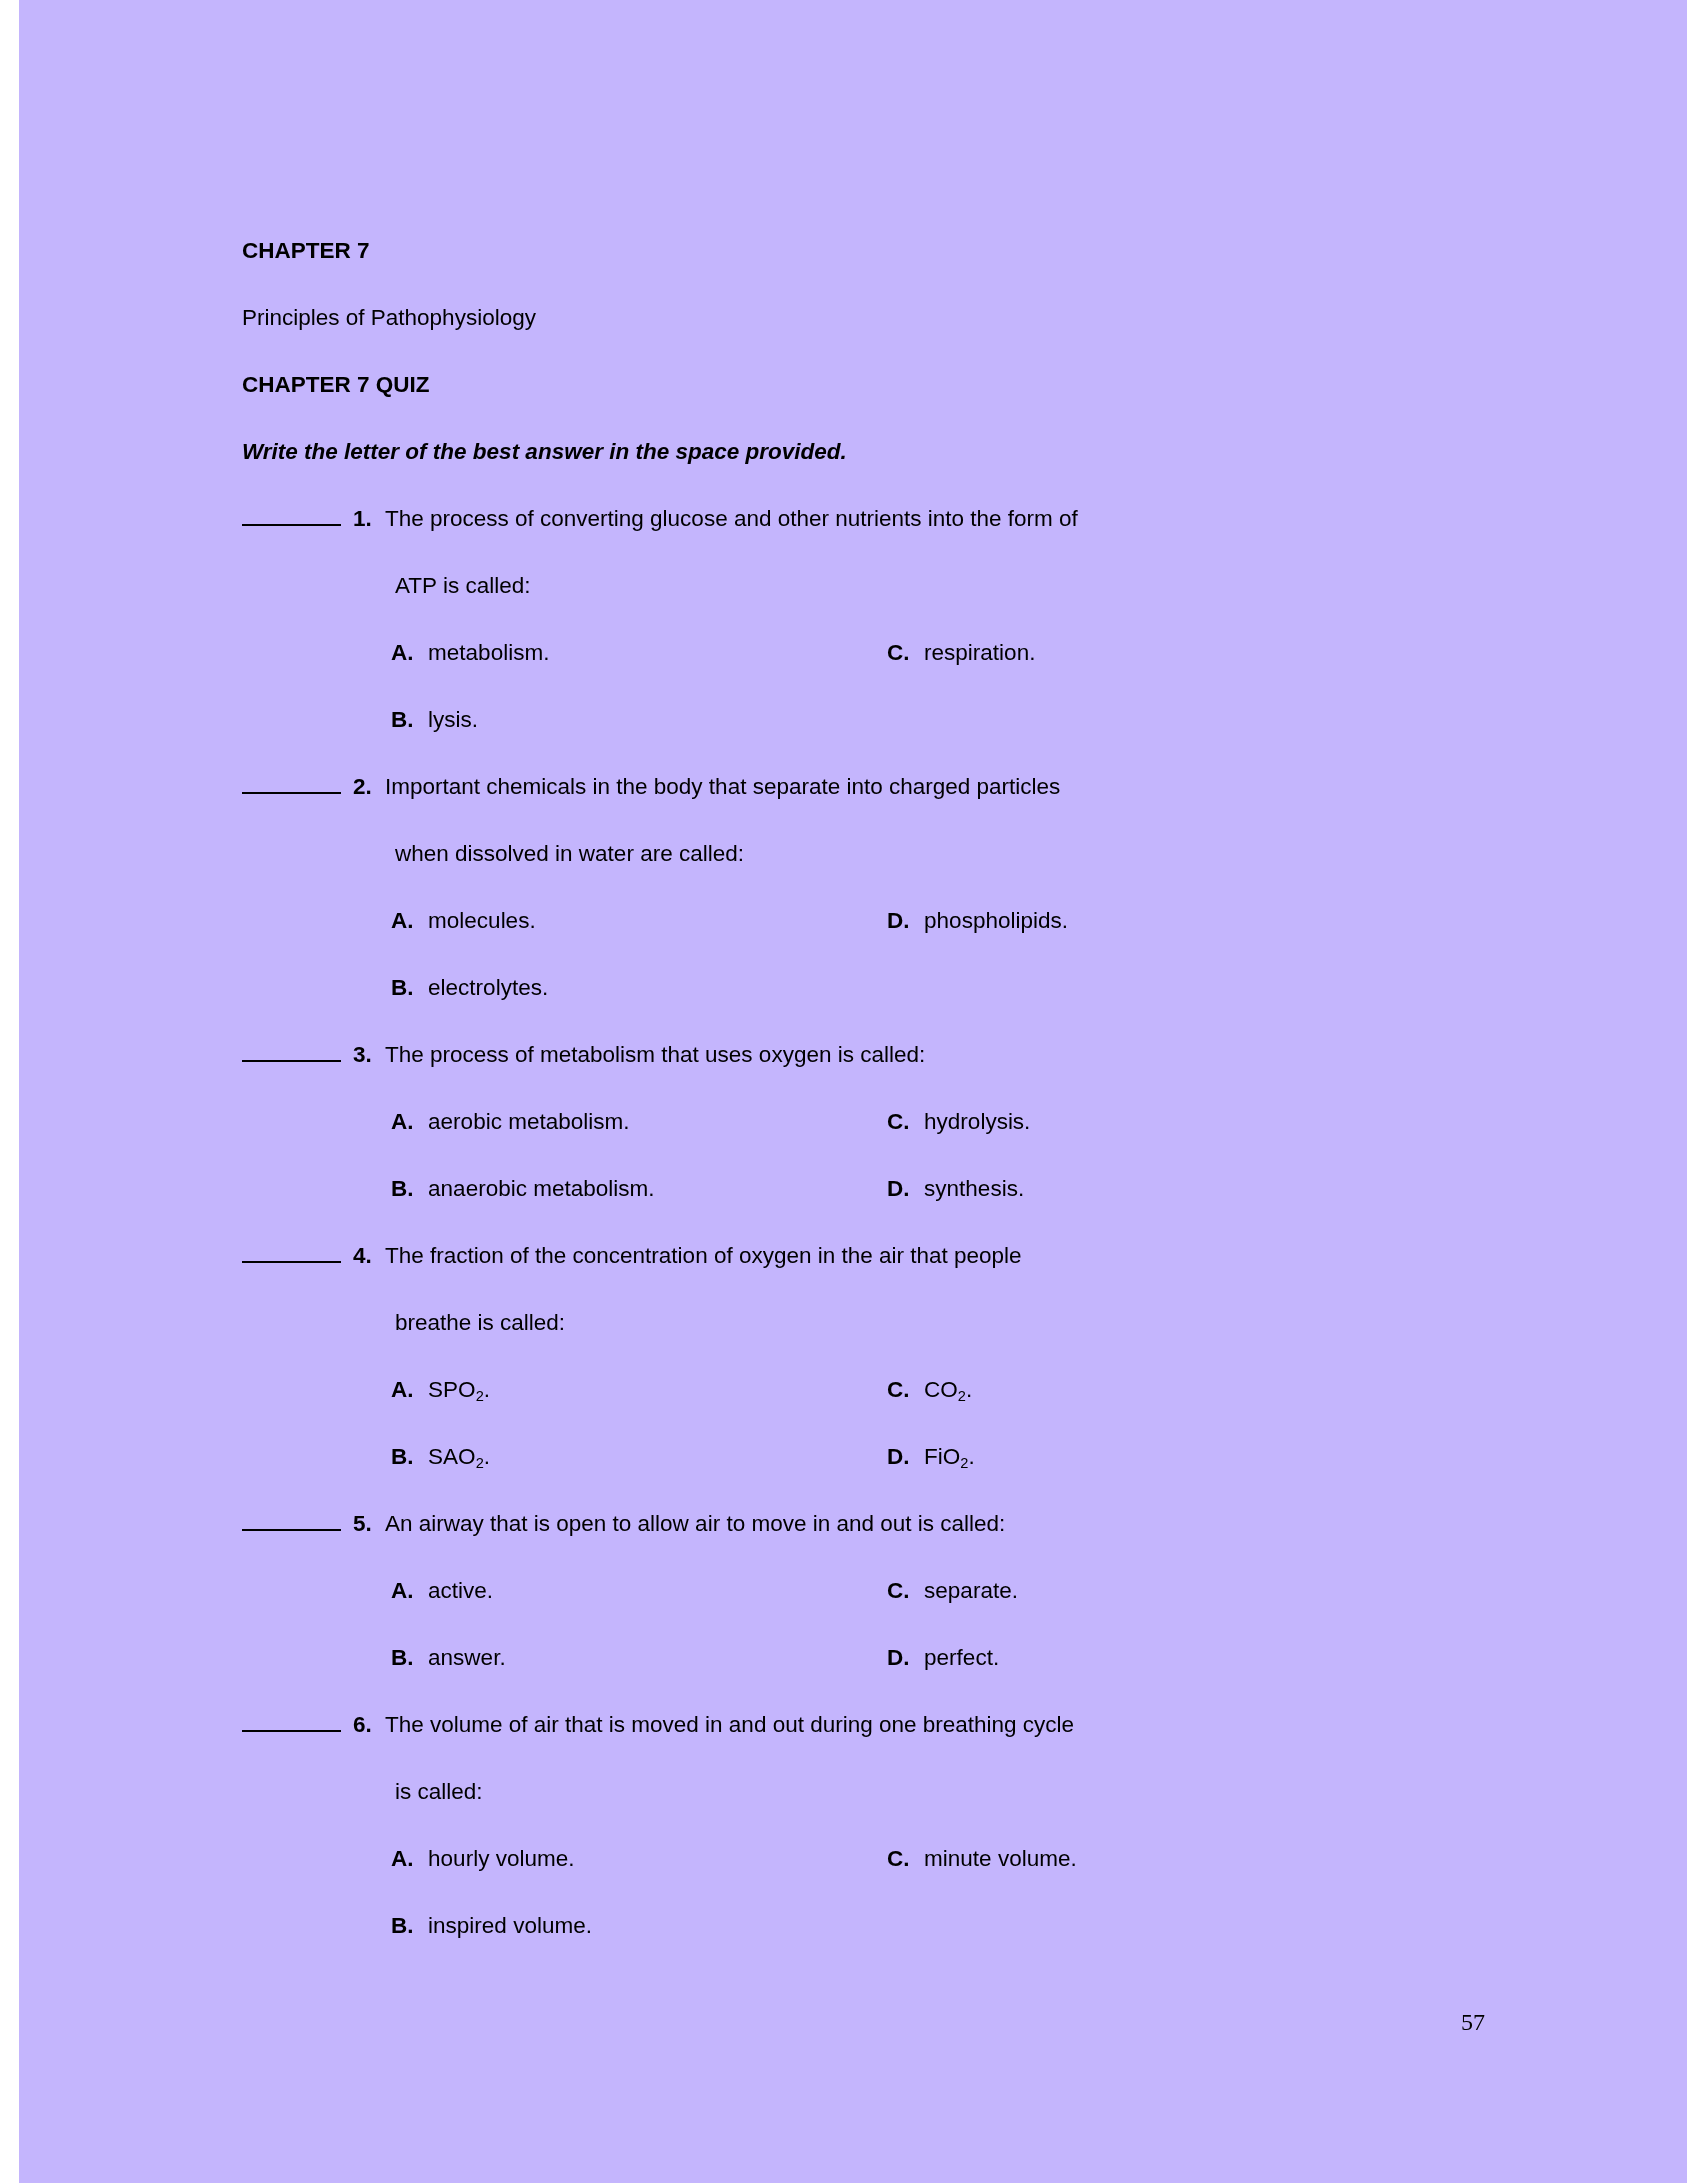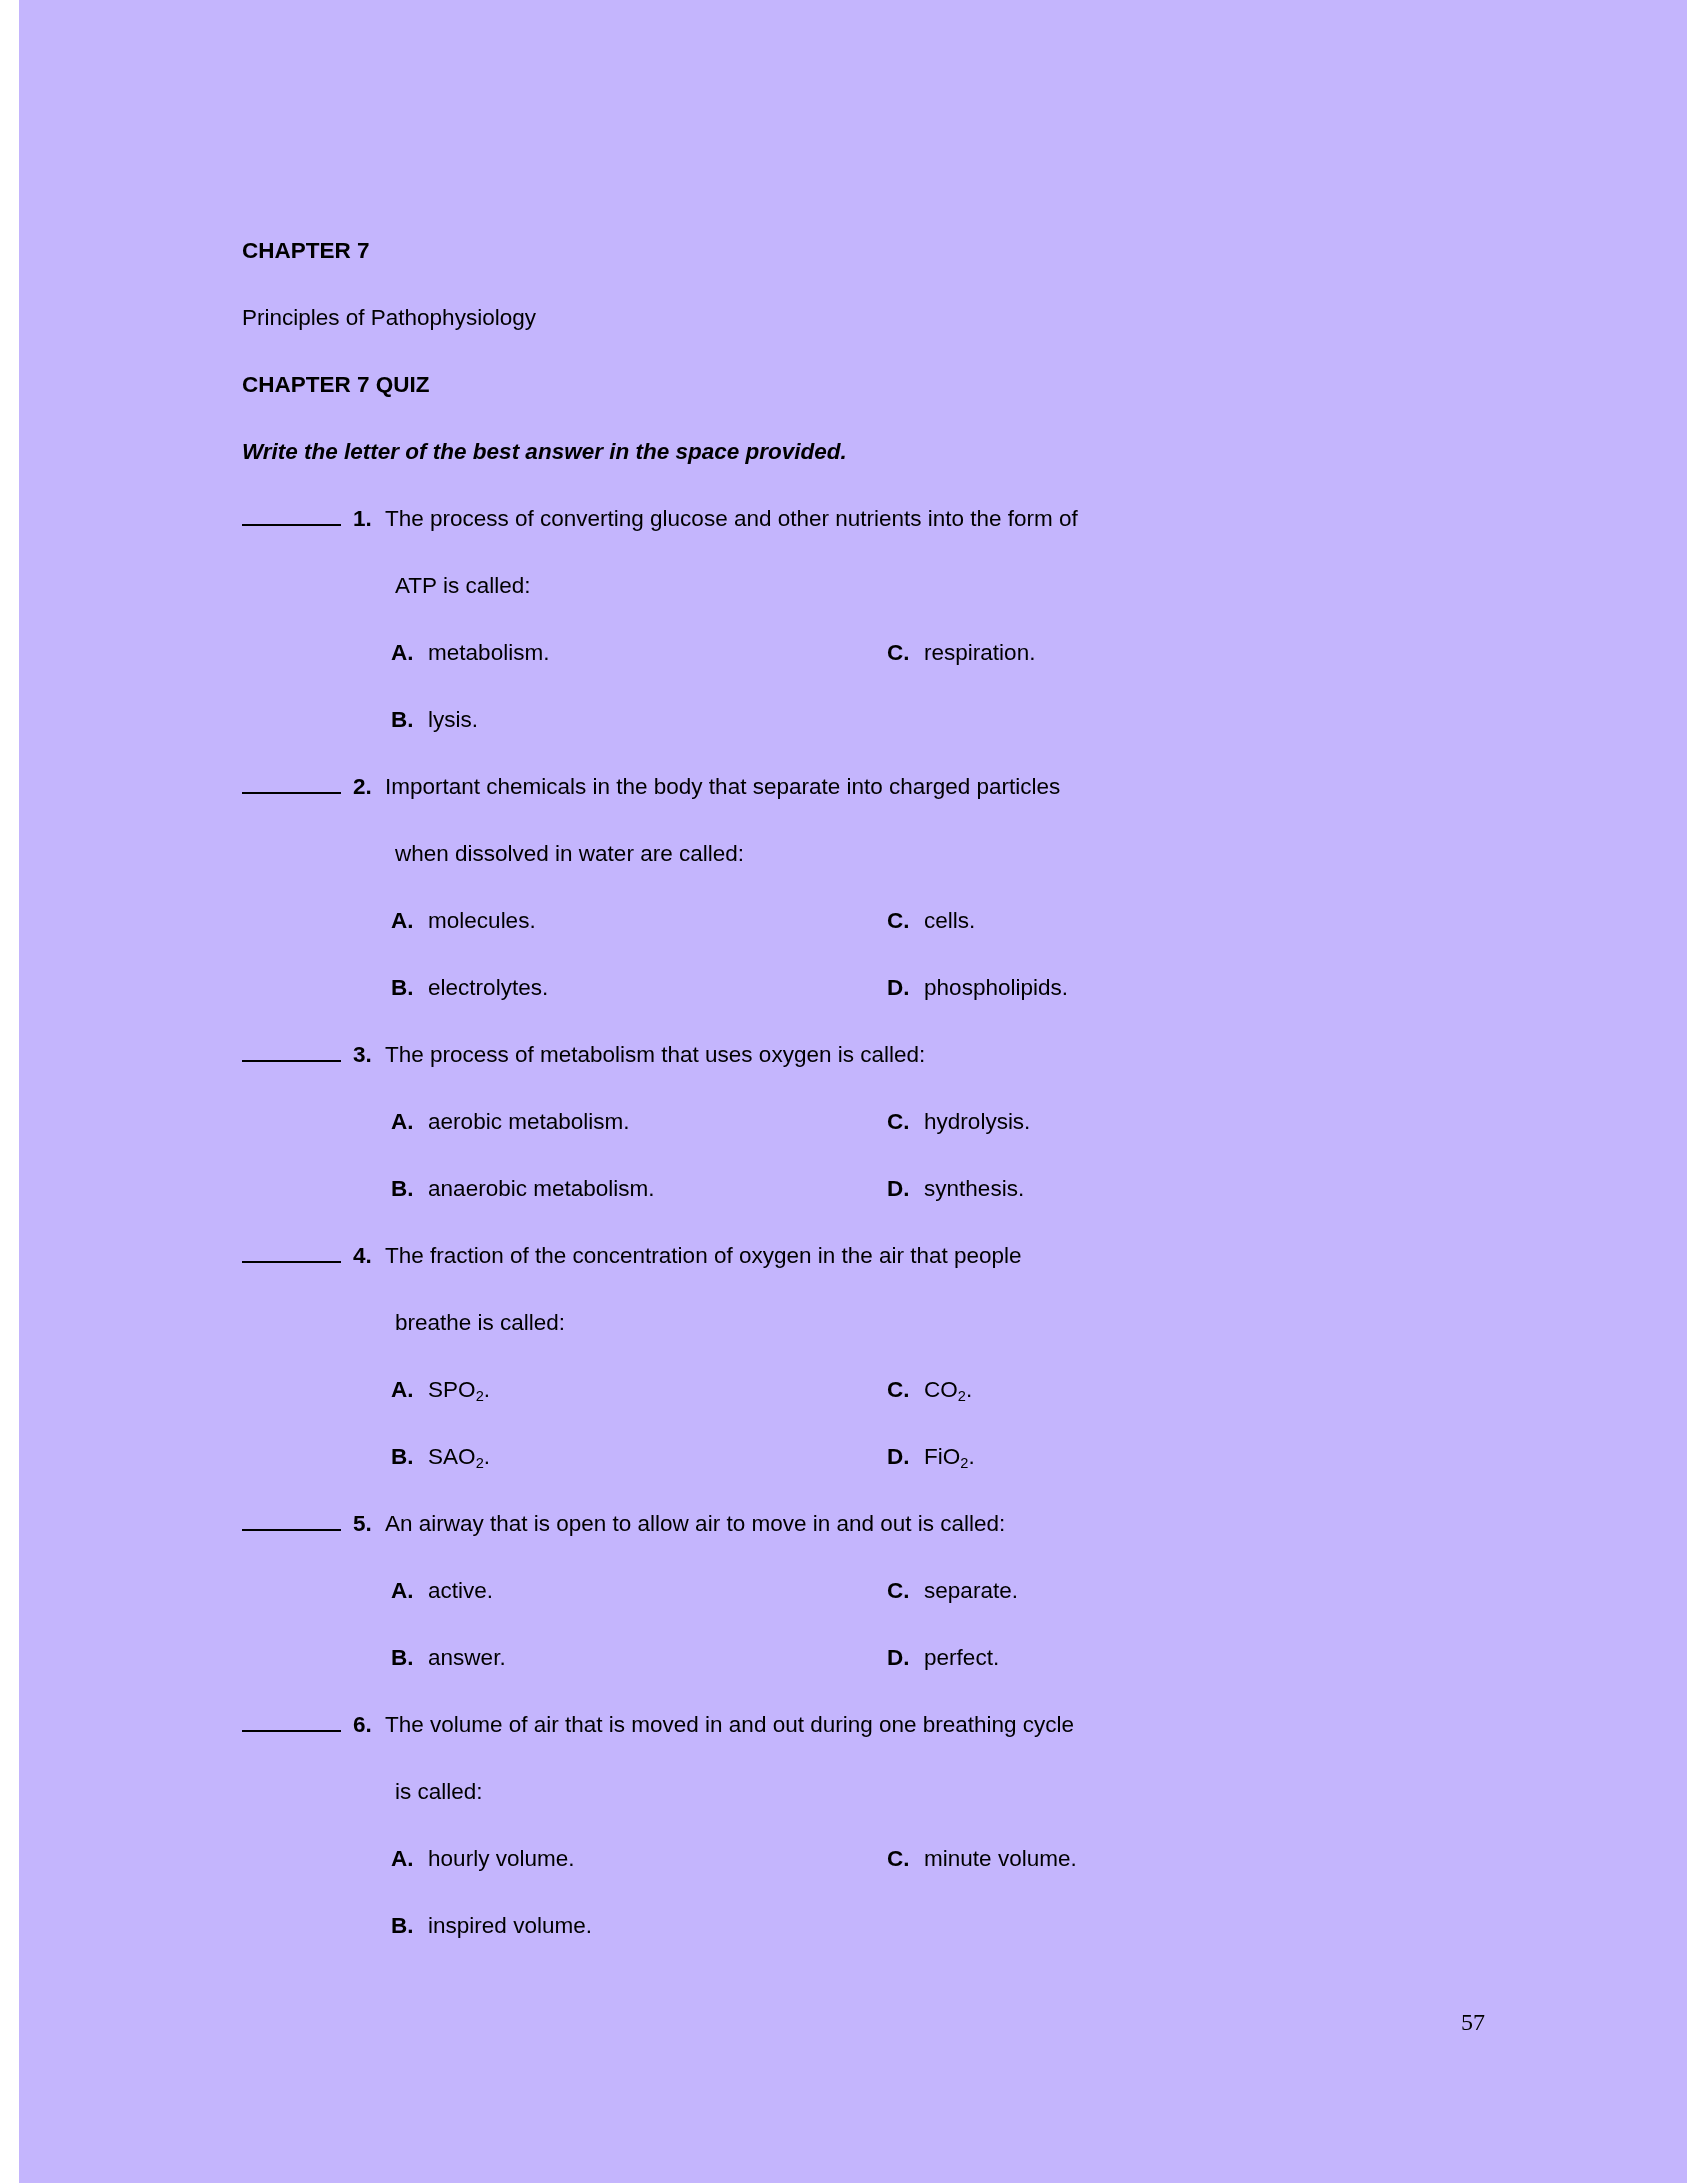--- a/index.html
+++ b/index.html
@@ -76,21 +76,20 @@
             <div class="option"><span class="opt-letter">B.</span><span class="opt-text">lysis.</span></div>
             <div class="option"><span class="opt-letter">C.</span><span class="opt-text">respiration.</span></div>
           </div>
         </div>
         <div class="question">
           <div class="row"><span class="blank"></span><span class="q-num">2.</span><span class="q-text">Important chemicals in the body that separate into charged particles</span></div>
           <div class="row q-cont"><span class="">when dissolved in water are called:</span></div>
           <div class="options">
             <div class="option"><span class="opt-letter">A.</span><span class="opt-text">molecules.</span></div>
             <div class="option"><span class="opt-letter">B.</span><span class="opt-text">electrolytes.</span></div>
-            <div class="option"><span class="opt-letter">C.</span><span class="opt-text">cells.</span></div>
             <div class="option"><span class="opt-letter">D.</span><span class="opt-text">phospholipids.</span></div>
           </div>
         </div>
         <div class="question">
           <div class="row"><span class="blank"></span><span class="q-num">3.</span><span class="q-text">The process of metabolism that uses oxygen is called:</span></div>
           <div class="options">
             <div class="option"><span class="opt-letter">A.</span><span class="opt-text">aerobic metabolism.</span></div>
             <div class="option"><span class="opt-letter">B.</span><span class="opt-text">anaerobic metabolism.</span></div>
             <div class="option"><span class="opt-letter">C.</span><span class="opt-text">hydrolysis.</span></div>
             <div class="option"><span class="opt-letter">D.</span><span class="opt-text">synthesis.</span></div>

